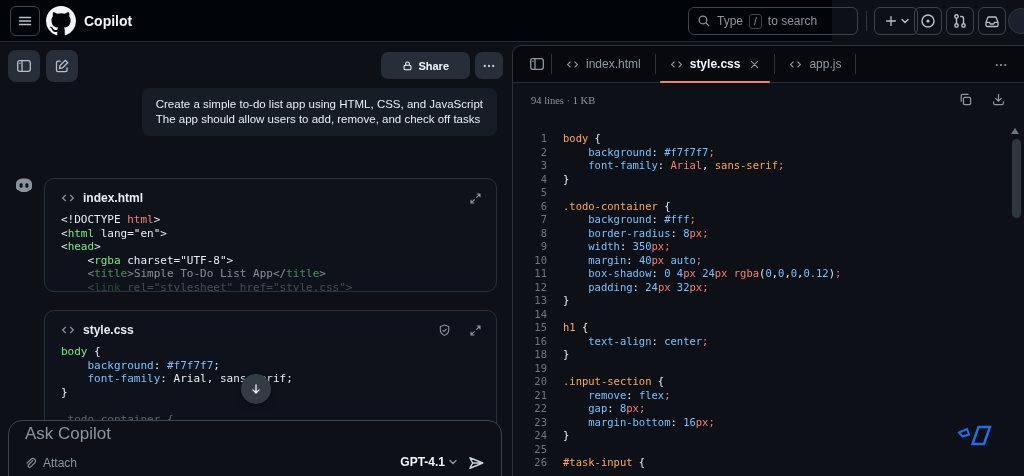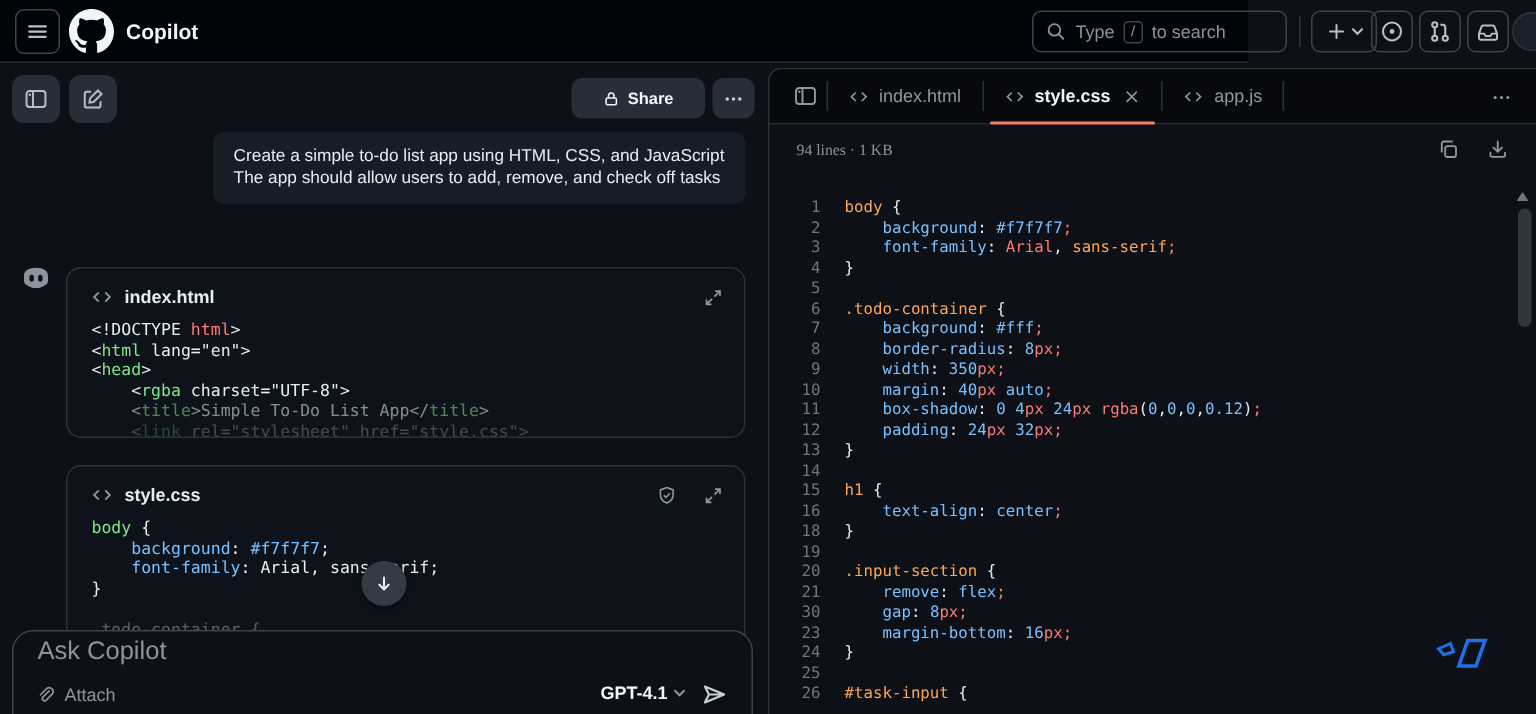--- a/index.html
+++ b/index.html
@@ -512,21 +512,21 @@
           </div>
           <div class="ed-line">
             <span class="ed-num">20</span>
             <span class="ed-code"><span class="tk-o">.input-section</span><span class="tk-w"> {</span></span>
           </div>
           <div class="ed-line">
             <span class="ed-num">21</span>
             <span class="ed-code"><span class="tk-w">    </span><span class="tk-b">remove</span><span class="tk-w">: </span><span class="tk-b">flex</span><span class="tk-r">;</span></span>
           </div>
           <div class="ed-line">
-            <span class="ed-num">30</span>
+            <span class="ed-num">22</span>
             <span class="ed-code"><span class="tk-w">    </span><span class="tk-b">gap</span><span class="tk-w">: </span><span class="tk-b">8</span><span class="tk-r">px</span><span class="tk-r">;</span></span>
           </div>
           <div class="ed-line">
             <span class="ed-num">23</span>
             <span class="ed-code"><span class="tk-w">    </span><span class="tk-b">margin-bottom</span><span class="tk-w">: </span><span class="tk-b">16</span><span class="tk-r">px</span><span class="tk-r">;</span></span>
           </div>
           <div class="ed-line">
             <span class="ed-num">24</span>
             <span class="ed-code"><span class="tk-w">}</span></span>
           </div>

